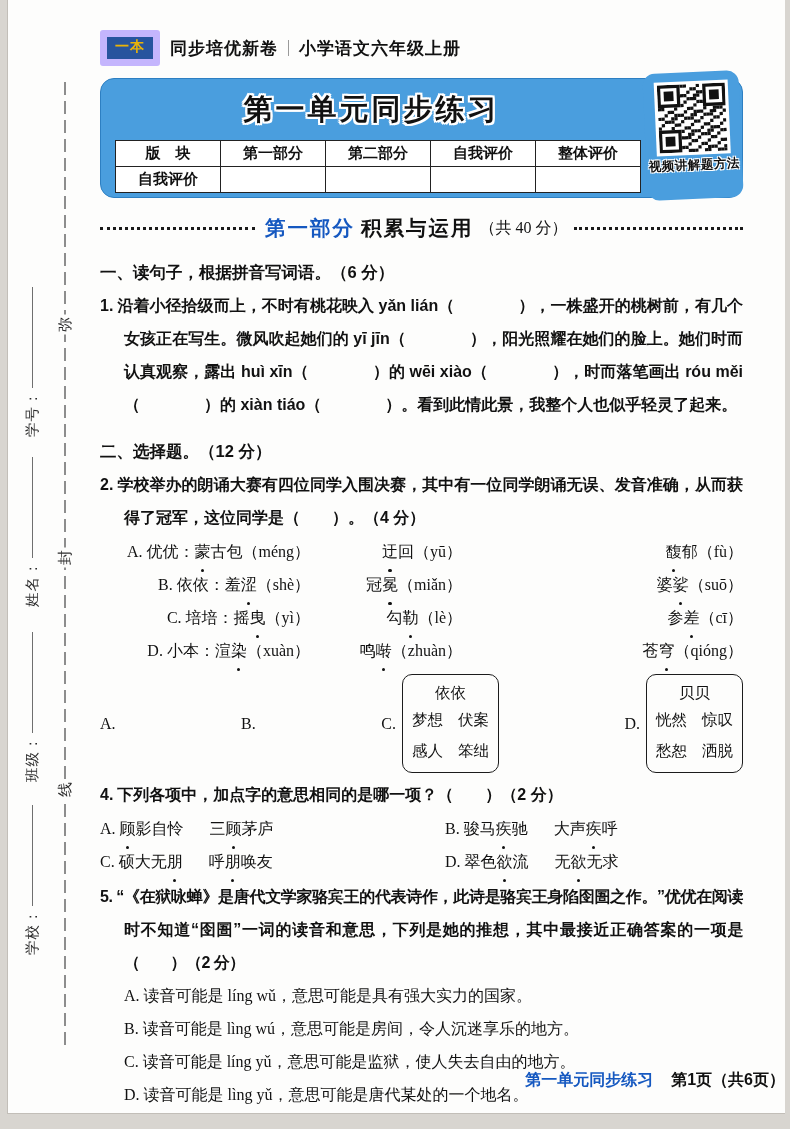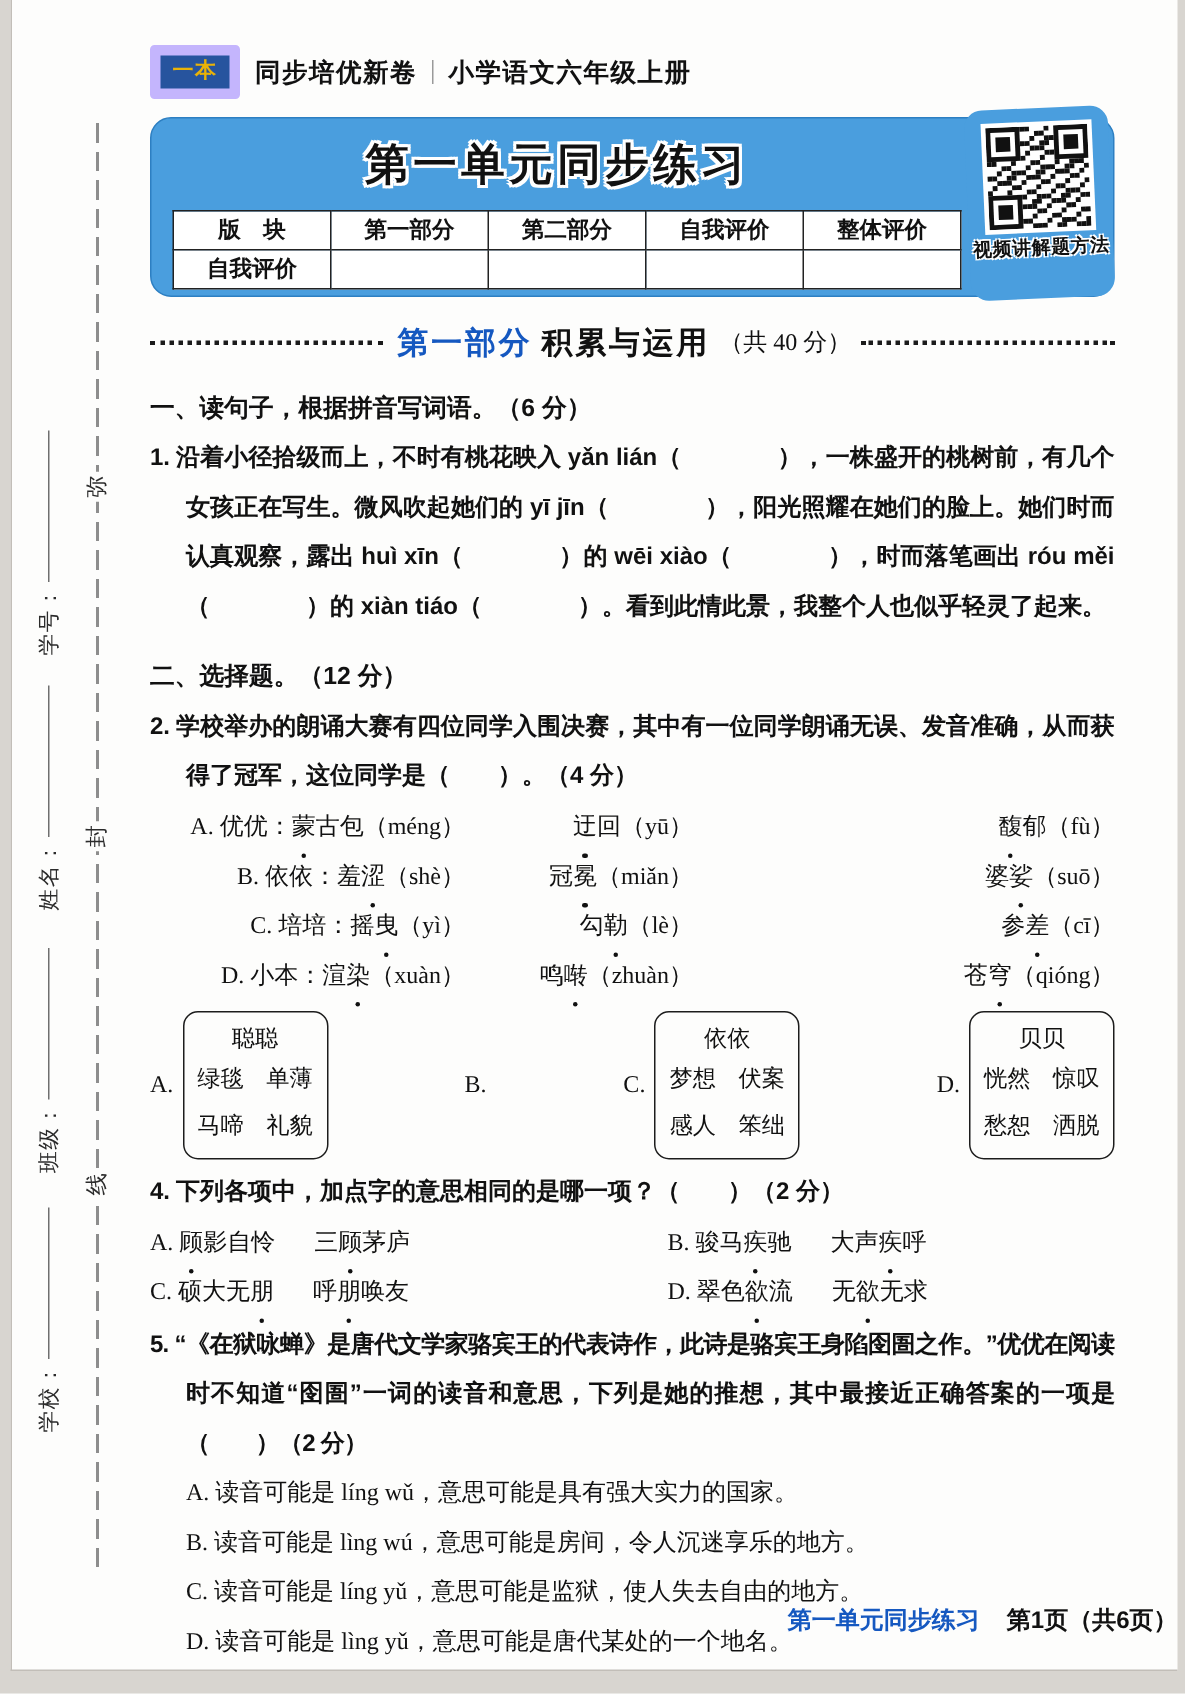--- a/index.html
+++ b/index.html
@@ -302,29 +302,20 @@
 
       <span><span>D.</span> <span>小本：</span><span>渲</span><span class="dot">染</span><span>（xuàn）</span></span>
       <span><span>鸣</span><span class="dot">啭</span><span>（zhuàn）</span></span>
       <span><span>苍</span><span class="dot">穹</span><span>（qióng）</span></span>
     </div>
 
 
     <div class="cards serif">
       <div class="card-unit">
         <span class="card-label">A.</span>
-        <div class="card">
-          <div class="card-name">聪聪</div>
-          <div class="card-words">
-            <span>绿毯</span>
-              <span>单薄</span>
-            <span>马啼</span>
-              <span>礼貌</span>
-          </div>
-        </div>
       </div>
       <div class="card-unit">
         <span class="card-label">B.</span>
       </div>
       <div class="card-unit">
         <span class="card-label">C.</span>
         <div class="card">
           <div class="card-name">依依</div>
           <div class="card-words">
             <span>梦想</span>

